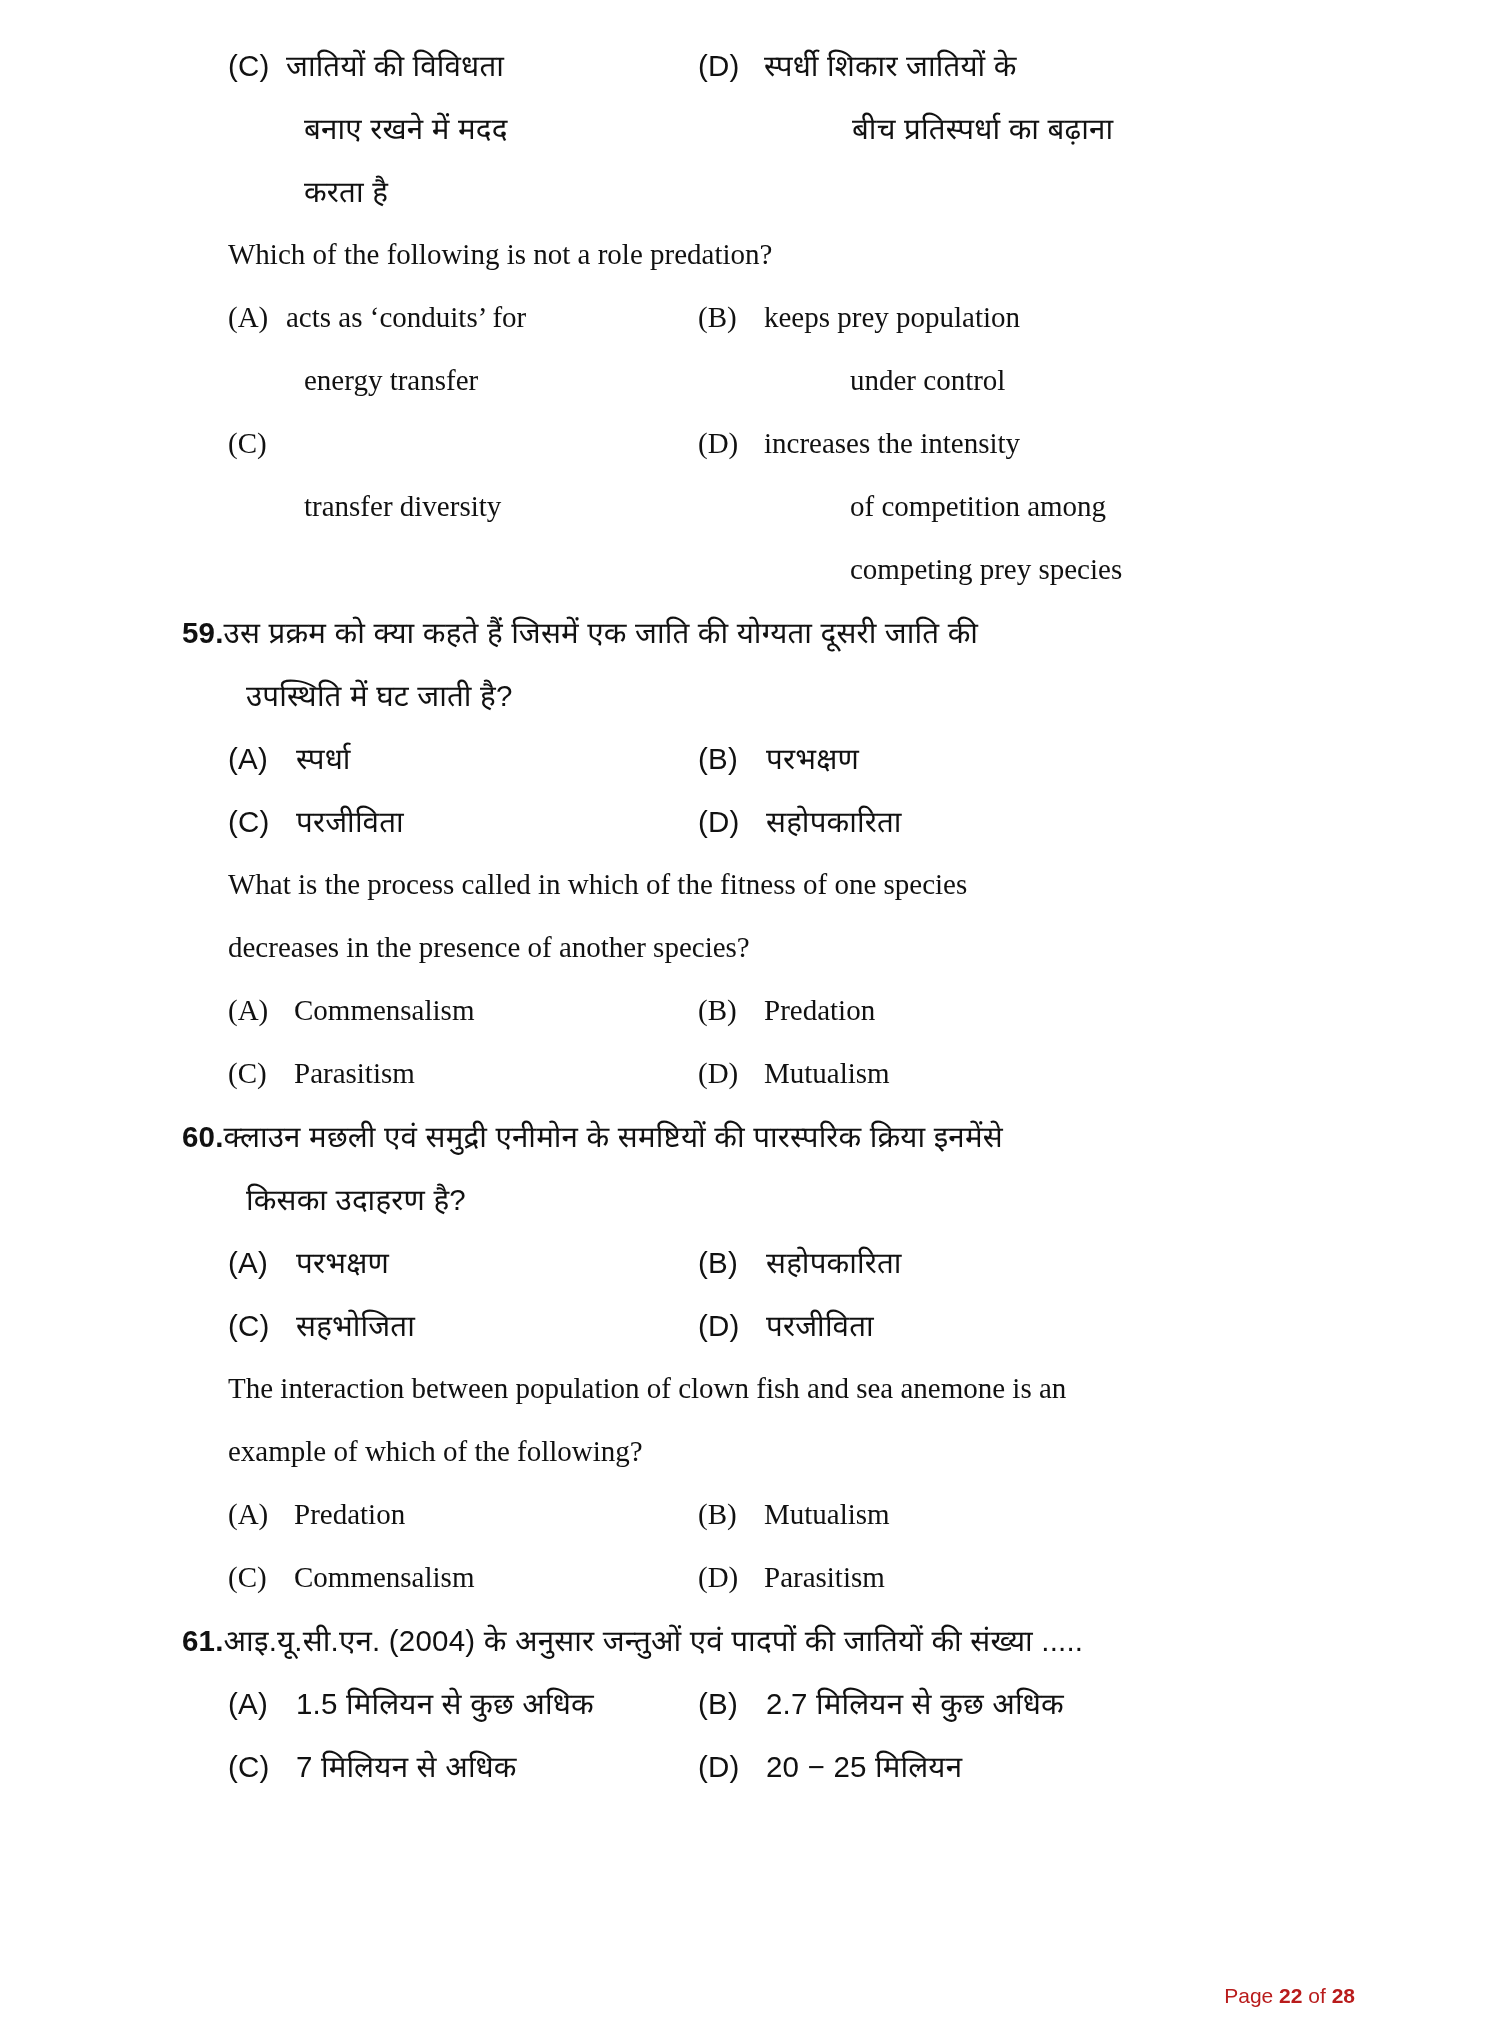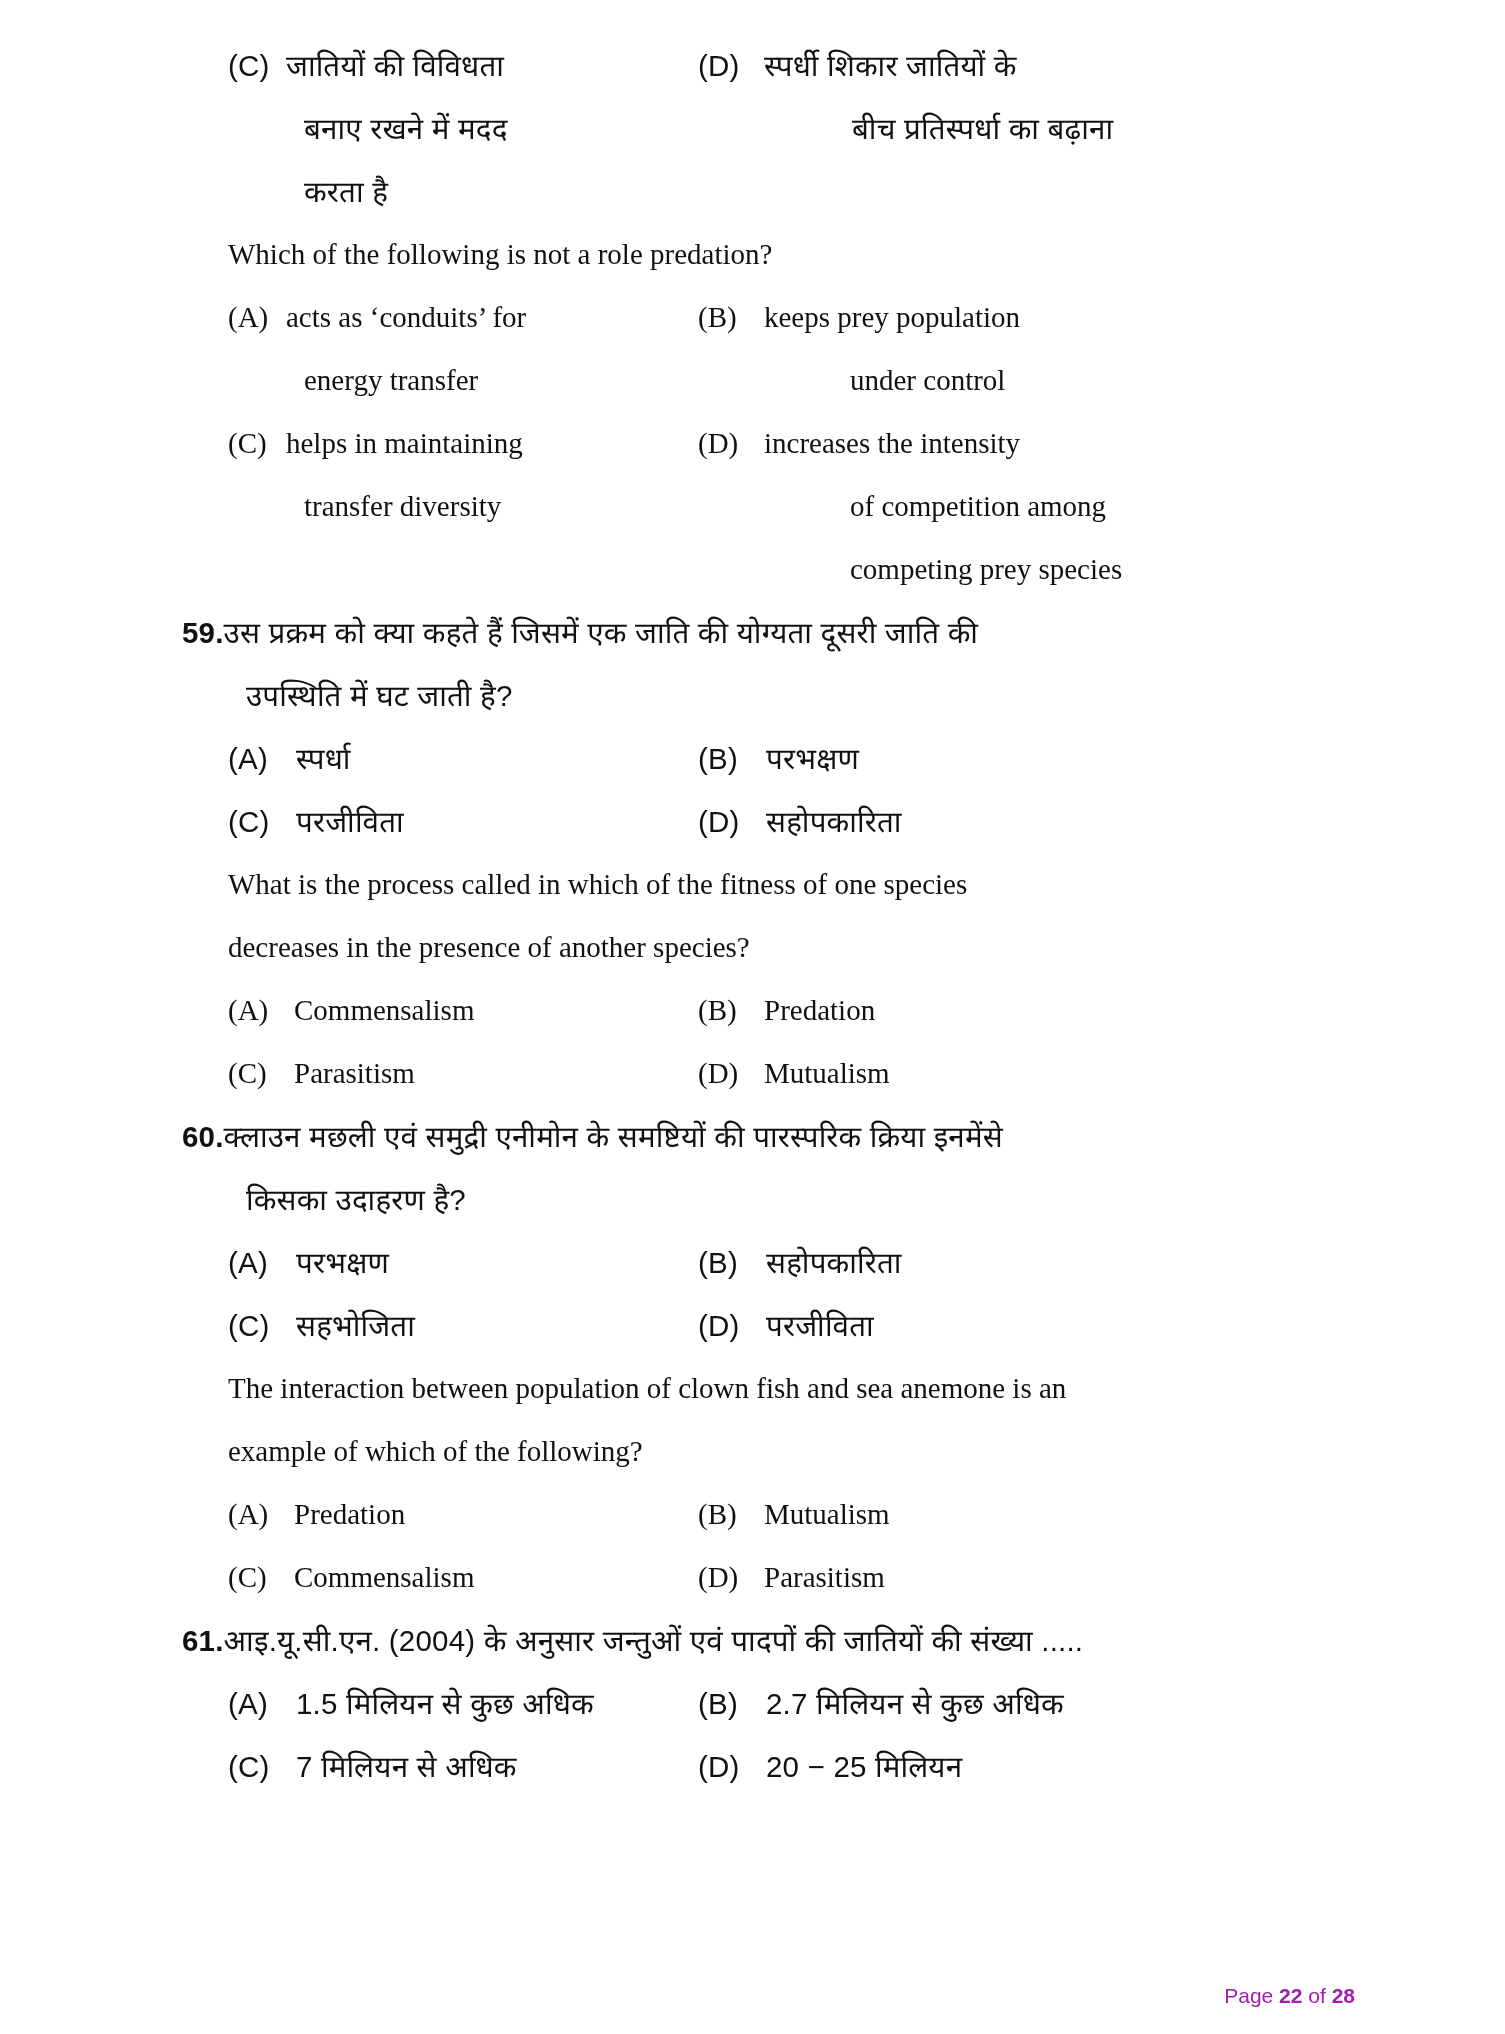--- a/index.html
+++ b/index.html
@@ -105,21 +105,21 @@
     padding-left: 76px;
   }
 
   
   .footer {
     position: absolute;
     right: 150px;
     bottom: 26px;
     font-family: "Liberation Sans", "DejaVu Sans", sans-serif;
     font-size: 21px;
-    color: #a21caf;
+    color: #b91c1c;
   }
   .footer .pg-num { font-weight: bold; }
 </style>
 </head>
 <body>
 
 <div class="page">
 
   <div class="opts">
 
@@ -162,21 +162,20 @@
     </div>
 
     <div class="optcont-row qline">
       <div class="optcont eng">energy transfer</div>
       <div class="optcont-r2 eng">under control</div>
     </div>
 
     <div class="optrow qline">
       <div class="optcell left">
         <span class="optlbl eng">(C)</span>
-        <span class="opttxt eng">helps in maintaining</span>
       </div>
       <div class="optcell right">
         <span class="optlbl wide eng">(D)</span>
         <span class="opttxt eng">increases the intensity</span>
       </div>
     </div>
 
     <div class="optcont-row qline">
       <div class="optcont eng">transfer diversity</div>
       <div class="optcont-r2 eng">of competition among</div>

